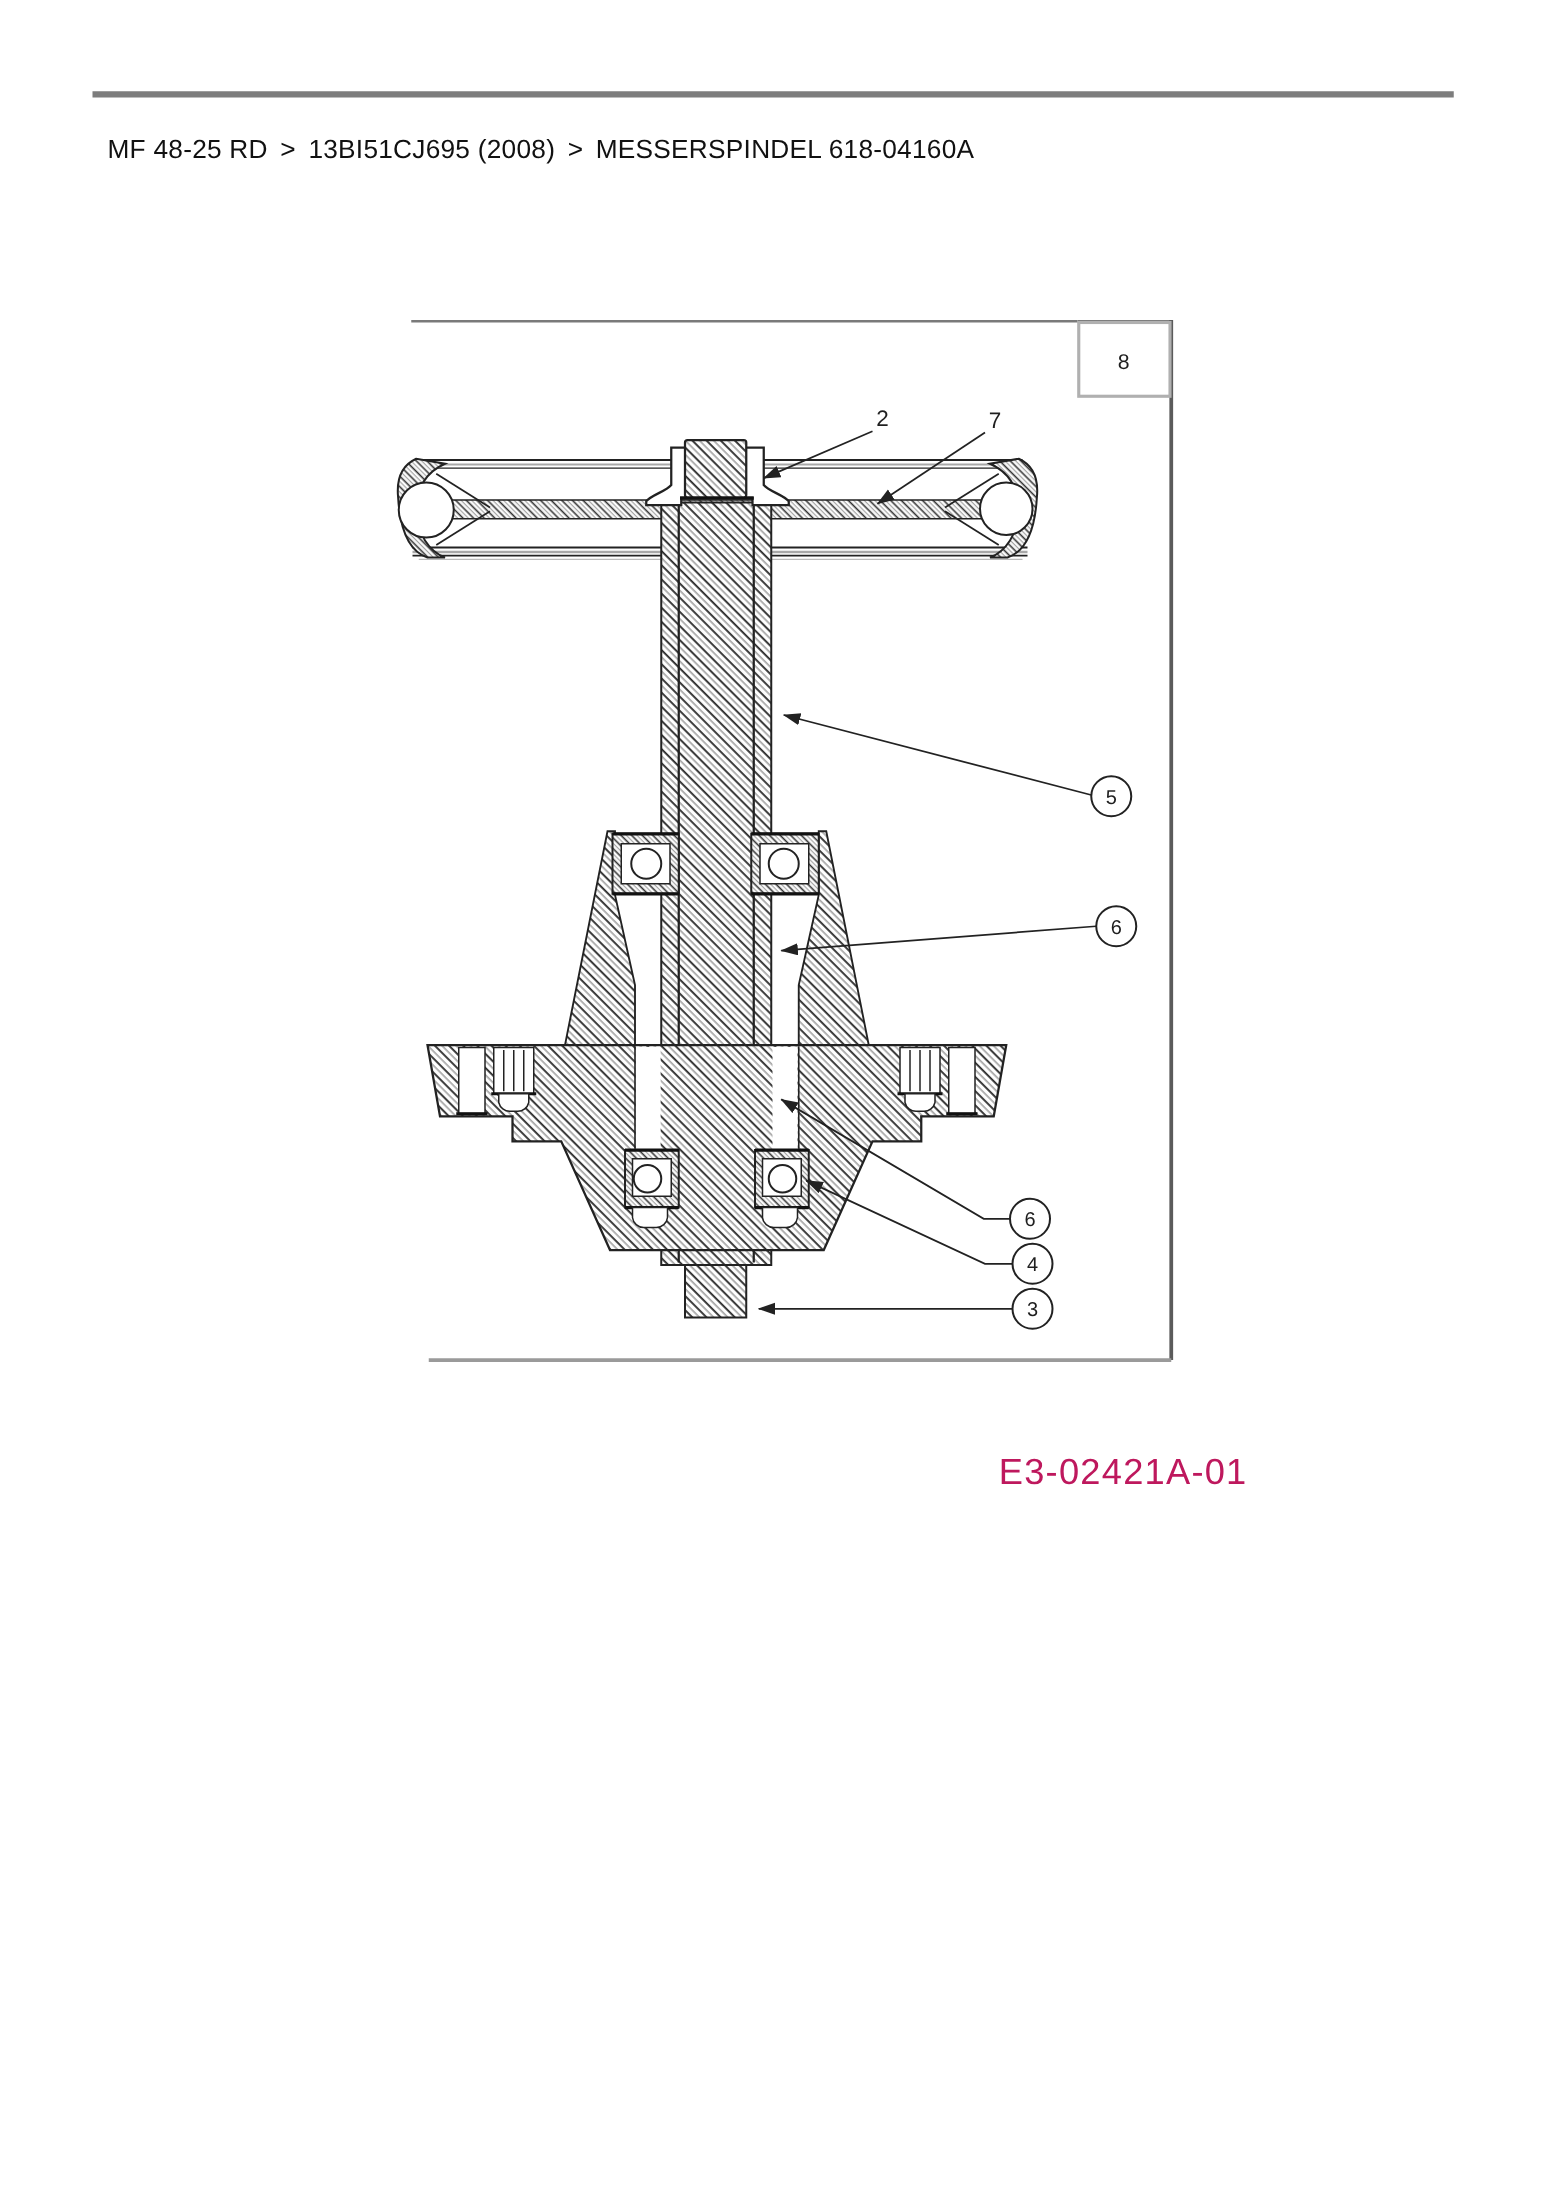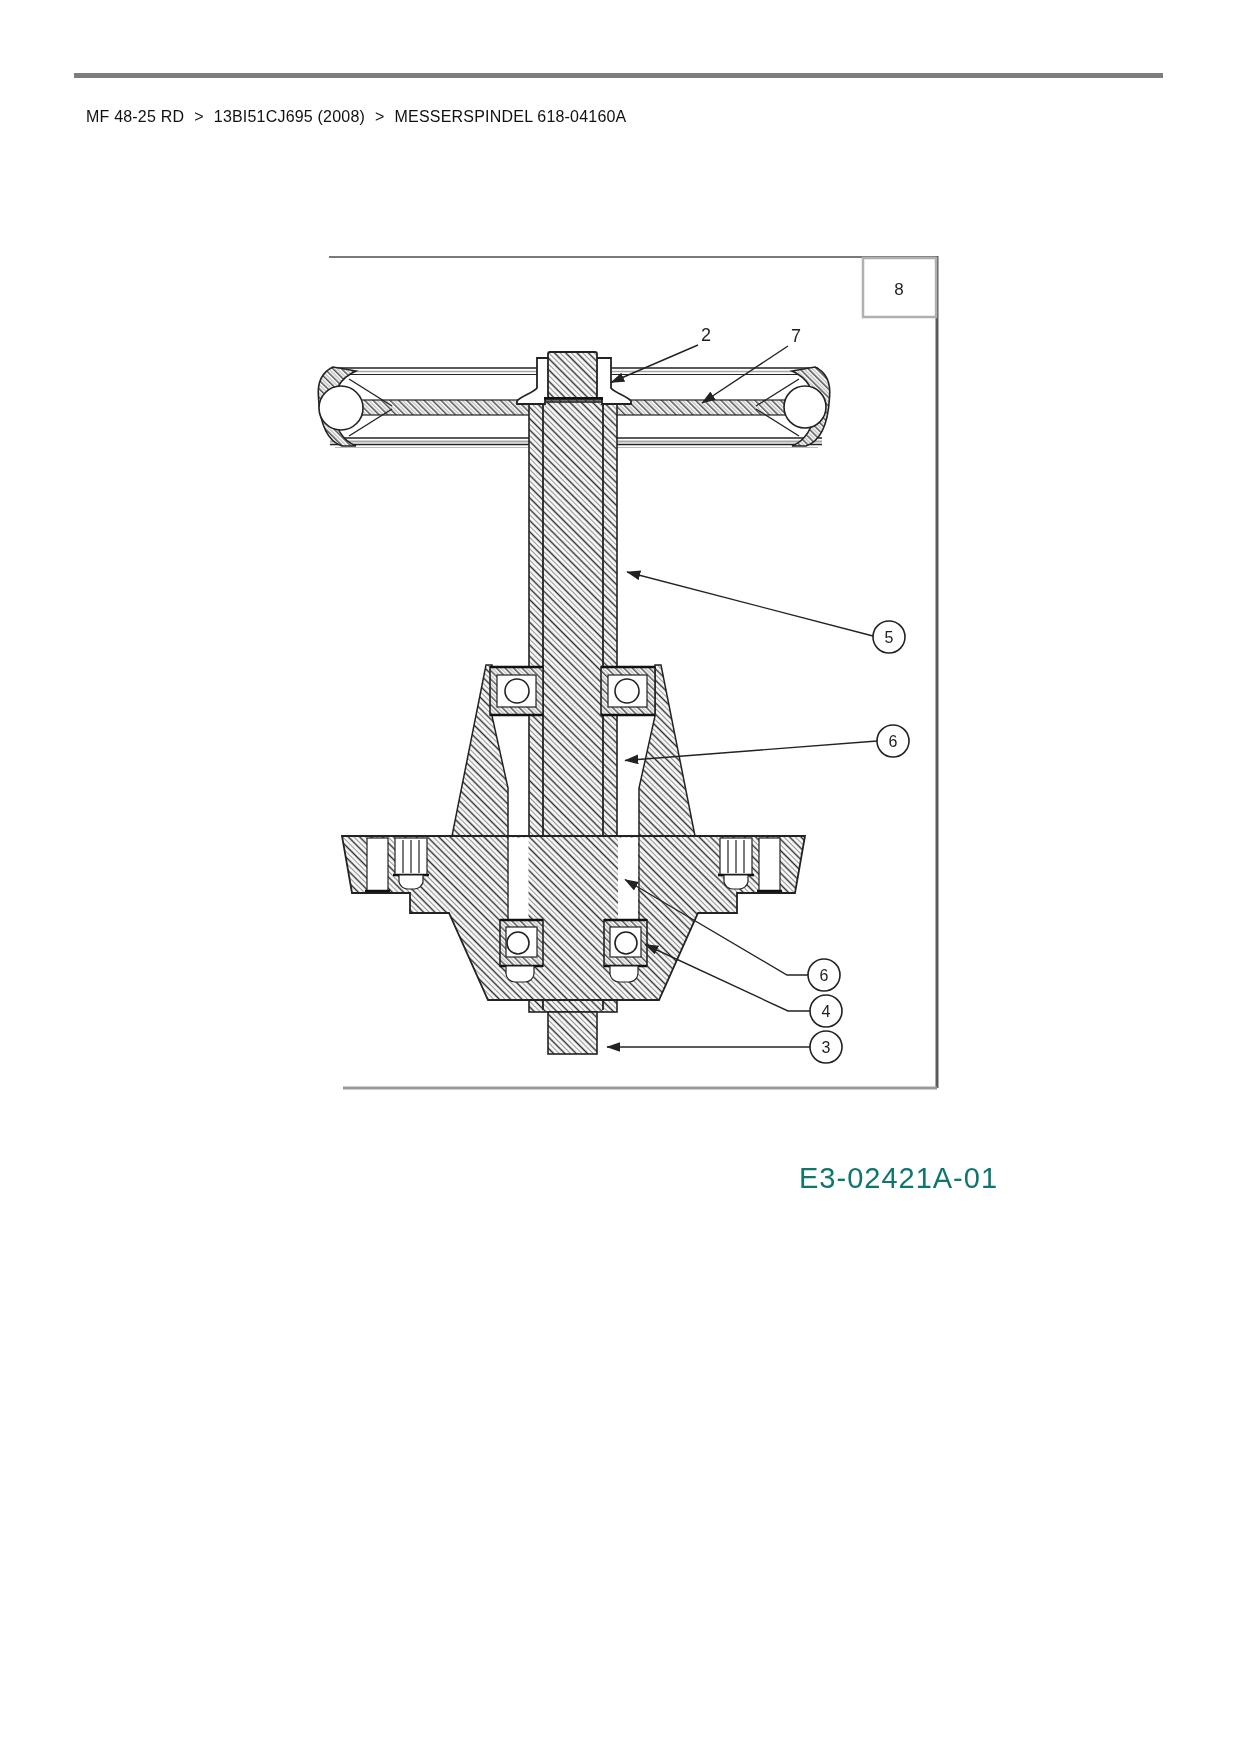--- a/index.html
+++ b/index.html
@@ -4,27 +4,27 @@
 <style>
   html,body{margin:0;padding:0;}
   body{
     width:1240px;height:1754px;position:relative;background:#ffffff;
     font-family:"Liberation Sans", sans-serif;overflow:hidden;
   }
   .top-rule{
     position:absolute;left:74px;top:73px;width:1089px;height:5px;
   }
   .breadcrumb{
-    position:absolute;left:86px;top:108px;font-size:16px;color:#111;
+    position:absolute;left:86px;top:108px;font-size:21px;color:#111;
     letter-spacing:0.2px;white-space:nowrap;
   }
   .breadcrumb .sep{margin:0 10px;color:#111;}
   .drawing-svg{position:absolute;left:0;top:0;}
   .drawing-code{
-    position:absolute;left:799px;top:1162px;font-size:29px;color:#0f766e;
+    position:absolute;left:799px;top:1162px;font-size:29px;color:#be185d;
     letter-spacing:1px;white-space:nowrap;
   }
   text{font-family:"Liberation Sans", sans-serif;fill:#1f1f1f;}
 </style>
 </head>
 <body>
 
 <div class="top-rule" style="background:#7d7d7d" title="#7d7d7d"></div>
 
 <nav class="breadcrumb">

